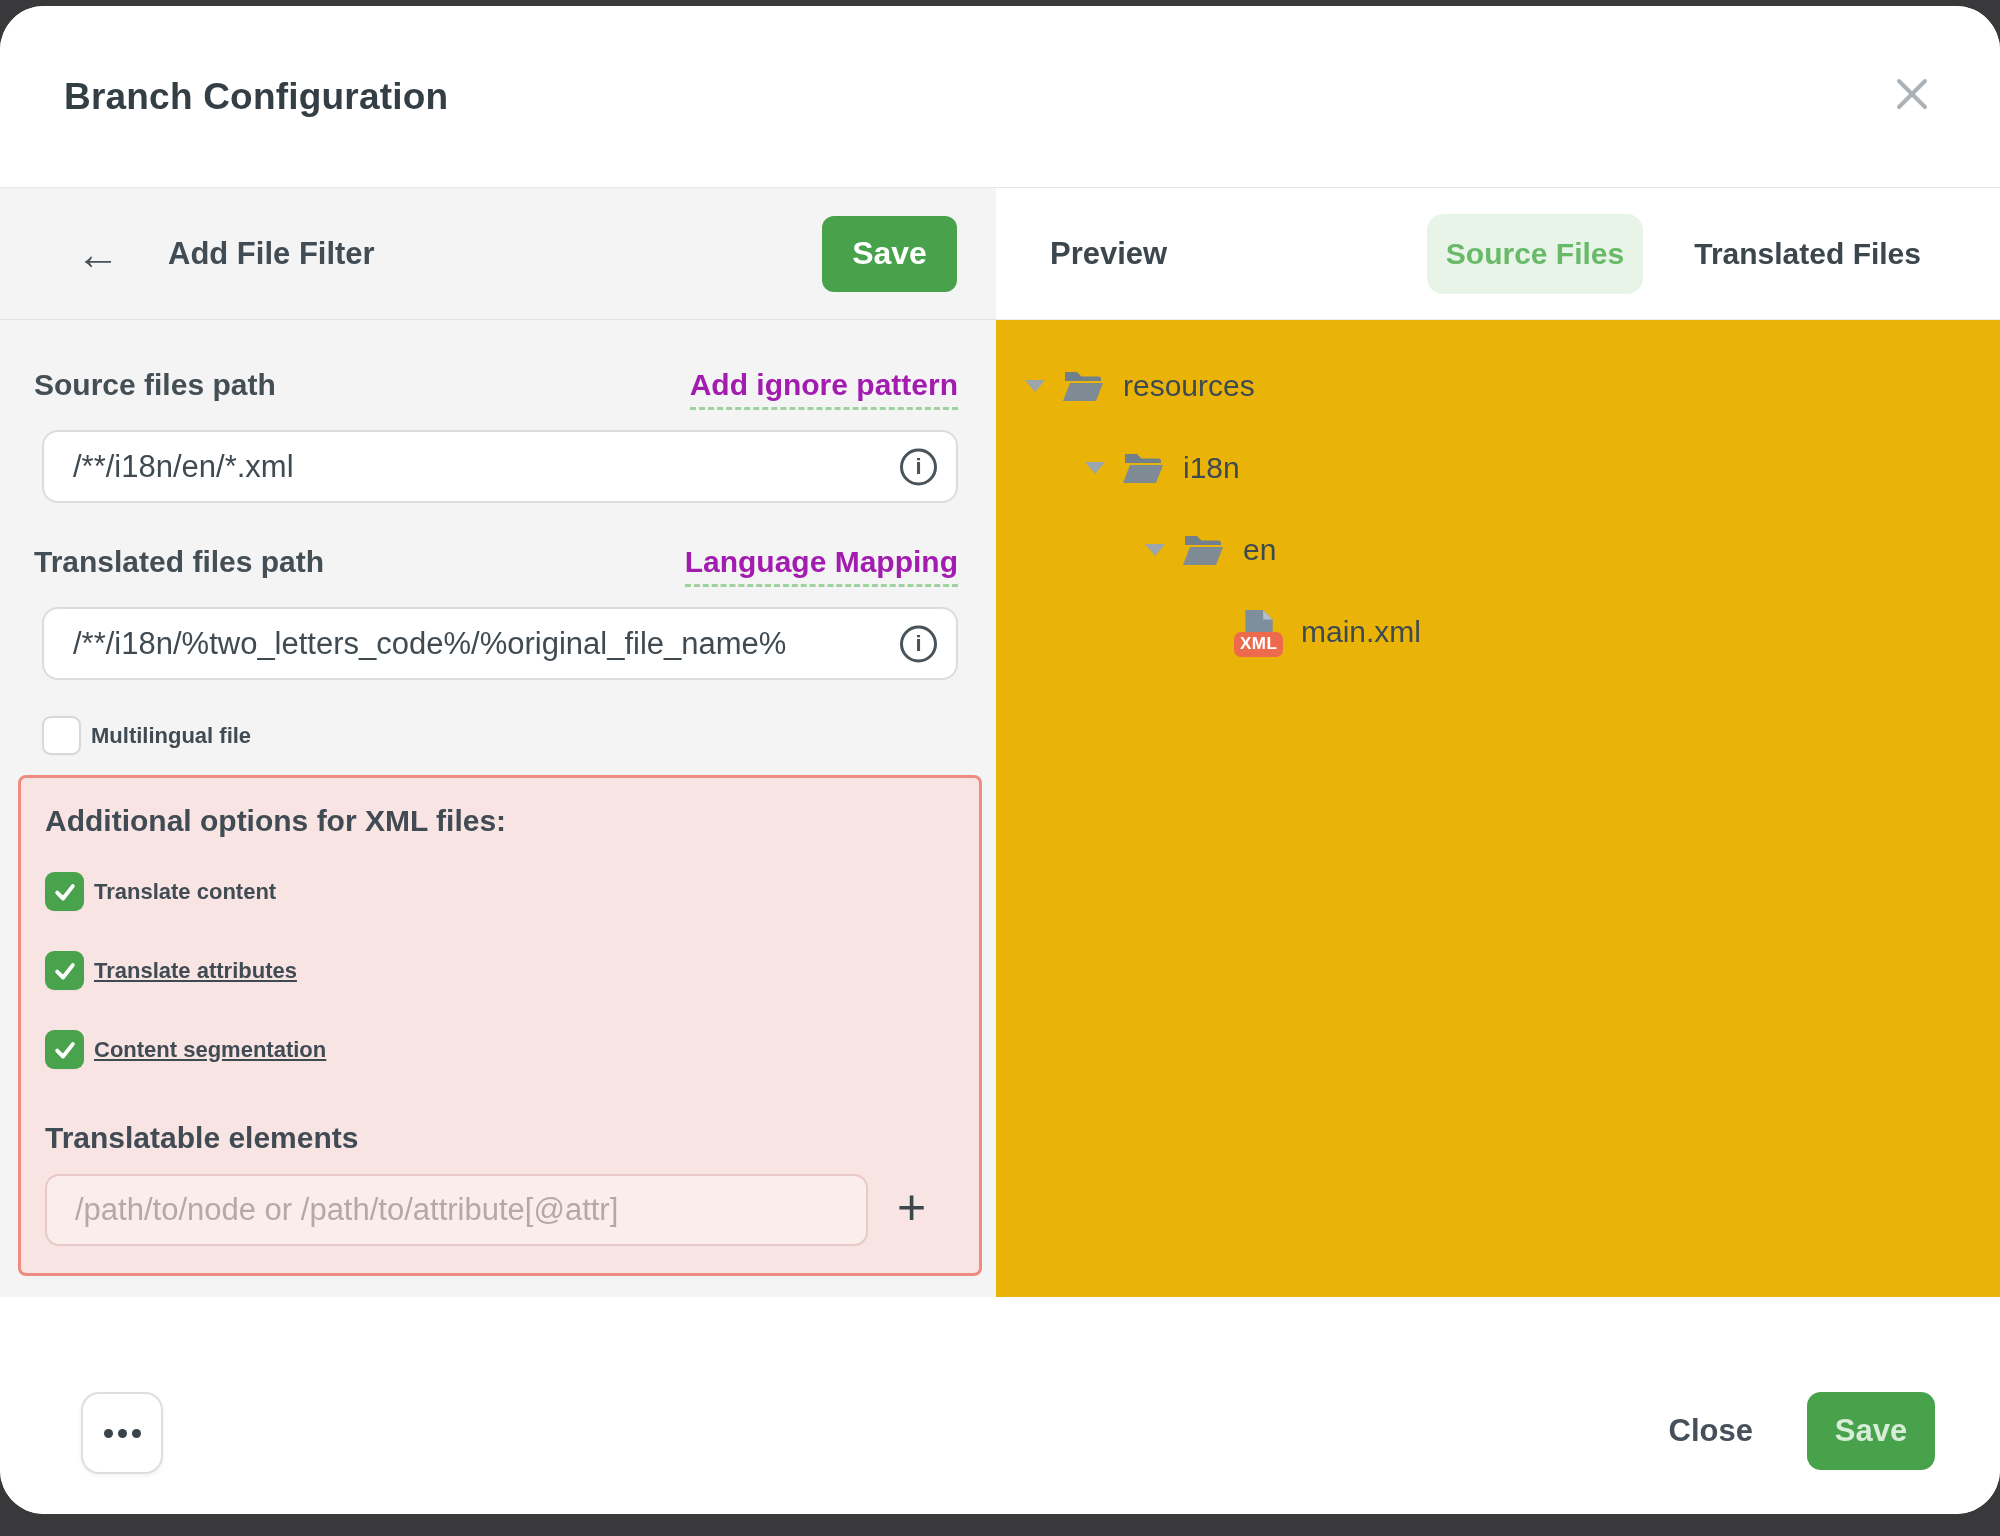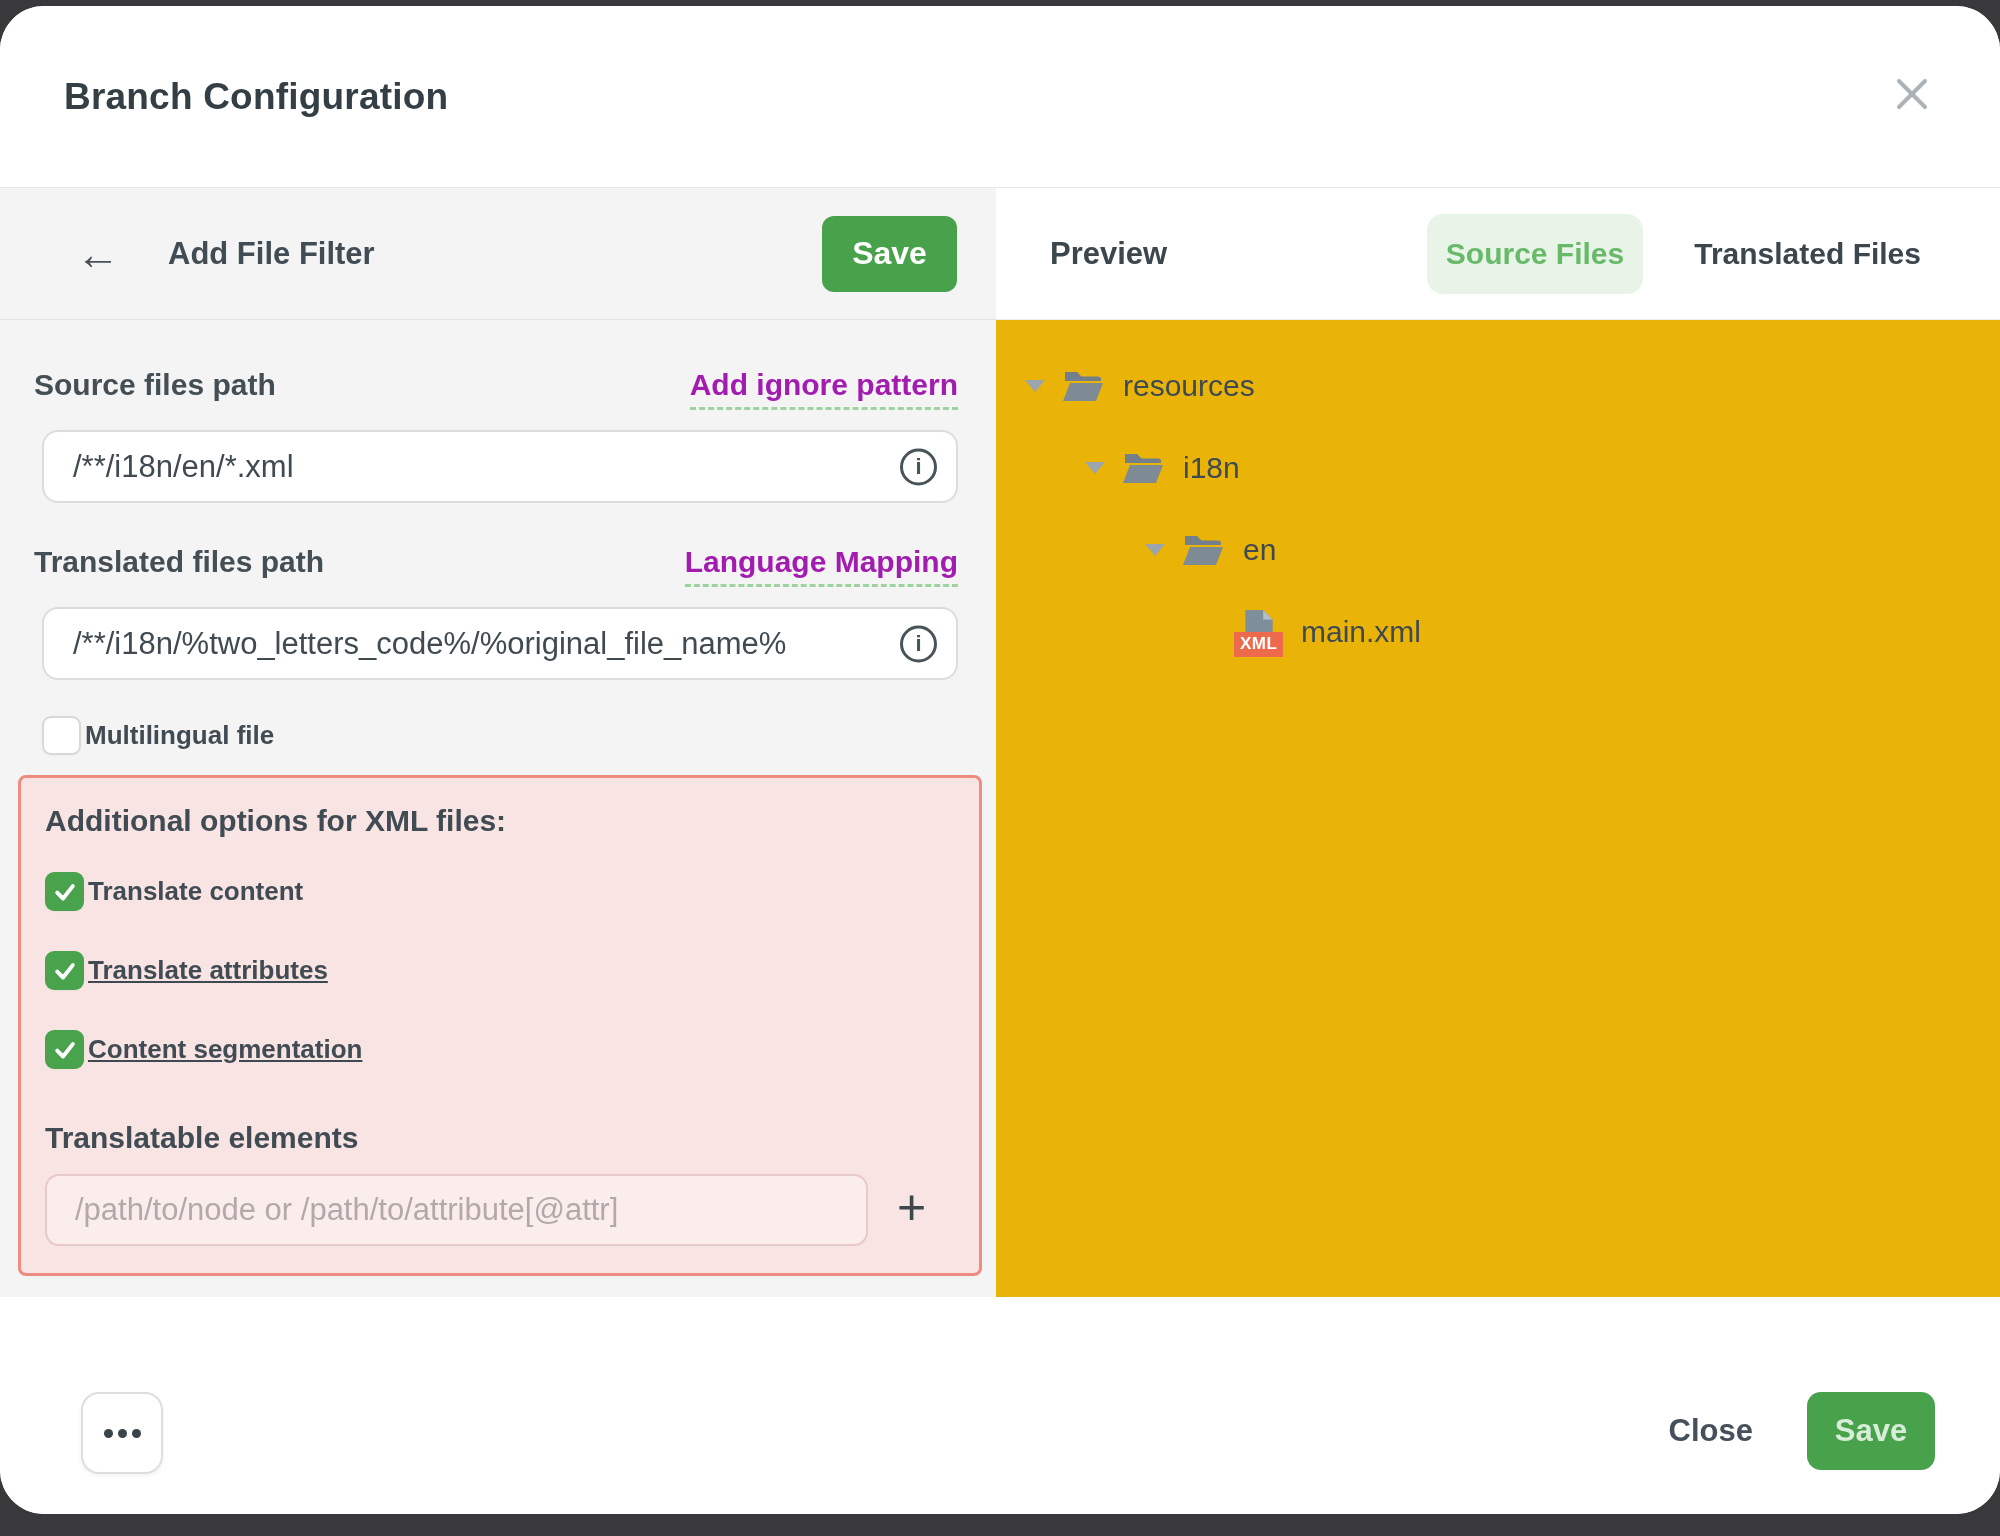--- a/index.html
+++ b/index.html
@@ -84,21 +84,21 @@
     font-size:22px; font-weight:700; color:#49535a; cursor:pointer; background:none;
   }
   .cb-row { display:flex; align-items:center; margin:36px 0 0 42px; cursor:pointer; }
   .cb-box {
     width:39px; height:39px; background:#fff; border:2px solid #d8d8d8; border-radius:9px;
     flex:none; box-shadow:0 1px 2px rgba(0,0,0,.03);
   }
   .cb-box.checked {
     background:#49a34d; border:none; display:flex; align-items:center; justify-content:center;
   }
-  .cb-label { font-size:26px; font-weight:700; color:#414b53; margin-left:4px; }
+  .cb-label { font-size:22px; font-weight:700; color:#414b53; margin-left:10px; }
   .xml-panel {
     margin:20px 10px 0 18px; width:964px;
     background:#f7e4e3; border:3px solid #ef8c82; border-radius:8px;
     padding:26px 0 27px 0;
   }
   .xml-panel .panel-heading { font-size:30px; font-weight:700; color:#414b53; margin-left:24px; }
   .xml-panel .cb-row { margin:34px 0 0 24px; }
   .xml-panel .cb-row + .cb-row { margin-top:40px;text-decoration:underline; }
   .xml-panel .sub-label { font-size:30px; font-weight:700; color:#414b53; margin:52px 0 0 24px; }
   .xml-input-row { display:flex; align-items:center; margin:19px 24px 0 24px; }
@@ -122,21 +122,21 @@
   .caret-box { width:20px; margin-right:18px; display:flex; justify-content:center; }
   .caret-down {
     width:0; height:0; border-left:10px solid transparent; border-right:10px solid transparent;
     border-top:12px solid #9aa5ad;
   }
   .caret-spacer { width:38px; flex:none; }
   .folder-icon { width:40px; height:34px; margin-right:20px; flex:none; }
   .file-icon-wrap { position:relative; width:38px; height:46px; margin-right:20px; flex:none; }
   .xml-badge {
     position:absolute; left:-9px; bottom:-2px; background:#ee6a4c; color:#fff;
-    font-size:17px; font-weight:700; padding:2px 6px 3px; border-radius:0; letter-spacing:.5px;
+    font-size:17px; font-weight:700; padding:2px 6px 3px; border-radius:7px; letter-spacing:.5px;
   }
   .tree-label { font-size:30px; color:#3e4a52; }
   
   .footer {
     position:absolute; left:0; top:1291px; width:100%; height:217px; background:#fff;
   }
   .more-btn {
     position:absolute; left:81px; top:95px; width:82px; height:82px;
     background:#fff; border:2px solid #dedede; border-radius:18px; cursor:pointer;
     display:flex; align-items:center; justify-content:center; gap:5px;

